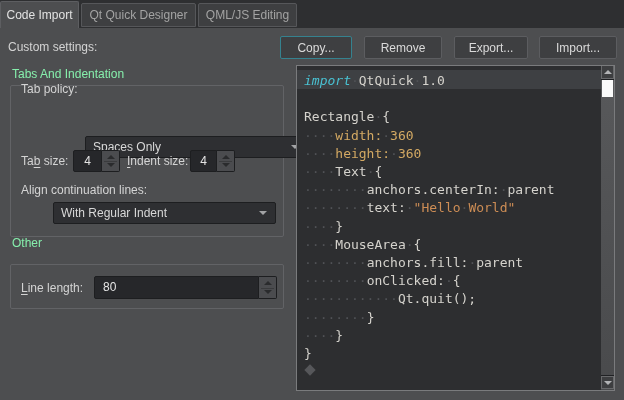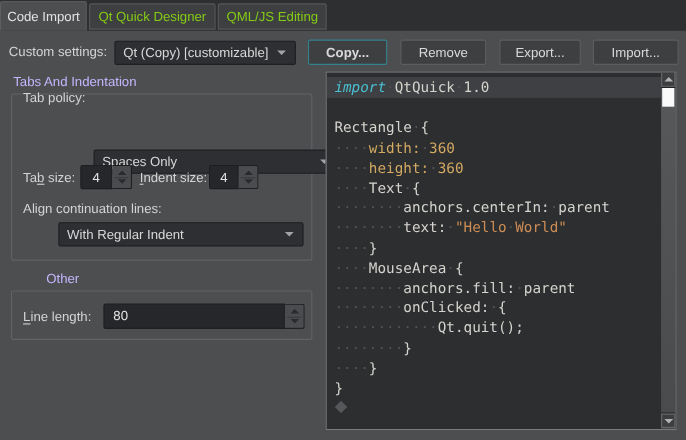--- a/index.html
+++ b/index.html
@@ -13,44 +13,44 @@
   
   #tabbar{position:absolute;left:0;top:0;width:624px;height:28px;background:#2e2f31;}
   .tab{position:absolute;display:flex;align-items:center;justify-content:center;}
   .tab-active{
     left:0;top:1px;width:79px;height:27px;background:#4d4e50;
     border:1px solid #5d5e61;border-bottom:none;border-radius:2px 2px 0 0;
     color:#e2e2e2;z-index:2;
   }
   .tab-inactive{
     top:3px;height:24px;background:#3e3f41;
-    border:1px solid #56575a;border-radius:2px 2px 0 0;color:#84cc16;
+    border:1px solid #56575a;border-radius:2px 2px 0 0;color:#a3a3a3;
   }
   #tab-1{left:81px;width:115px;}
   #tab-2{left:198px;width:99px;}
   
   .lbl{position:absolute;white-space:nowrap;color:#d4d4d4;}
   .combo{
     position:absolute;background:#2e2f32;border:1px solid #1d1e20;border-radius:2px;
     color:#d8d8d8;line-height:20px;padding-left:7px;white-space:nowrap;
   }
   .combo .arrow{
     position:absolute;right:8px;top:50%;margin-top:-2px;width:0;height:0;
     border-left:4px solid transparent;border-right:4px solid transparent;
     border-top:4px solid #a2a3a5;
   }
   .btn{
     position:absolute;height:23px;top:36px;background:#3e3f41;border:1px solid #5c5d60;
     border-radius:2px;color:#dadada;display:flex;align-items:center;justify-content:center;
     white-space:nowrap;
   }
-  .btn-focus{border-color:#35828f;font-weight:bold;}
+  .btn-focus{border-color:#35828f;}
   
   .groupbox{position:absolute;border:1px solid #626366;border-radius:2px;background:transparent;}
-  .grouptitle{position:absolute;color:#c4b5fd;white-space:nowrap;}
+  .grouptitle{position:absolute;color:#86efac;white-space:nowrap;}
   u{text-decoration:underline;text-underline-offset:2px;}
   
   .spinfield{
     position:absolute;background:#26272a;border:1px solid #1d1e20;border-radius:2px 0 0 2px;
     color:#e4e4e4;line-height:20px;white-space:nowrap;
   }
   .spinbtns{
     position:absolute;background:#4b4c4f;border:1px solid #1d1e20;border-left:none;
     border-radius:0 2px 2px 0;
   }
@@ -103,24 +103,20 @@
     </div>
     <div class="tab tab-inactive" id="tab-1">
       <span>Qt Quick Designer</span>
     </div>
     <div class="tab tab-inactive" id="tab-2">
       <span>QML/JS Editing</span>
     </div>
   </div>
 
   <div class="lbl" style="left:8px;top:40px;">Custom settings:</div>
-  <div class="combo" style="left:104px;top:37px;width:165px;height:22px;">
-    <span>Qt (Copy) [customizable]</span>
-    <span class="arrow"></span>
-  </div>
   <div class="btn btn-focus" style="left:280px;width:72px;">
     <span>Copy...</span>
   </div>
   <div class="btn" style="left:364px;width:78px;">
     <span>Remove</span>
   </div>
   <div class="btn" style="left:454px;width:74px;">
     <span>Export...</span>
   </div>
   <div class="btn" style="left:539px;width:78px;">
@@ -155,21 +151,21 @@
     <span class="mid"></span>
     <span class="dn"></span>
   </div>
 
   <div class="lbl" style="left:21px;top:183px;">Align continuation lines:</div>
   <div class="combo" style="left:53px;top:202px;width:223px;height:22px;">
     <span>With Regular Indent</span>
     <span class="arrow"></span>
   </div>
 
-  <div class="grouptitle" style="left:12px;top:246px;margin-left:30px;">Other</div>
+  <div class="grouptitle" style="left:12px;top:236px;">Other</div>
   <div class="groupbox" style="left:10px;top:264px;width:274px;height:45px;"></div>
 
   <div class="lbl" style="left:21px;top:281px;"><span></span><u>L</u><span>ine length:</span></div>
   <div class="spinfield" style="left:94px;top:276px;width:165px;height:23px;padding-left:8px;line-height:21px;">
     <span>80</span>
   </div>
   <div class="spinbtns" style="left:259px;top:276px;width:18px;height:23px;">
     <span class="up"></span>
     <span class="mid"></span>
     <span class="dn"></span>

